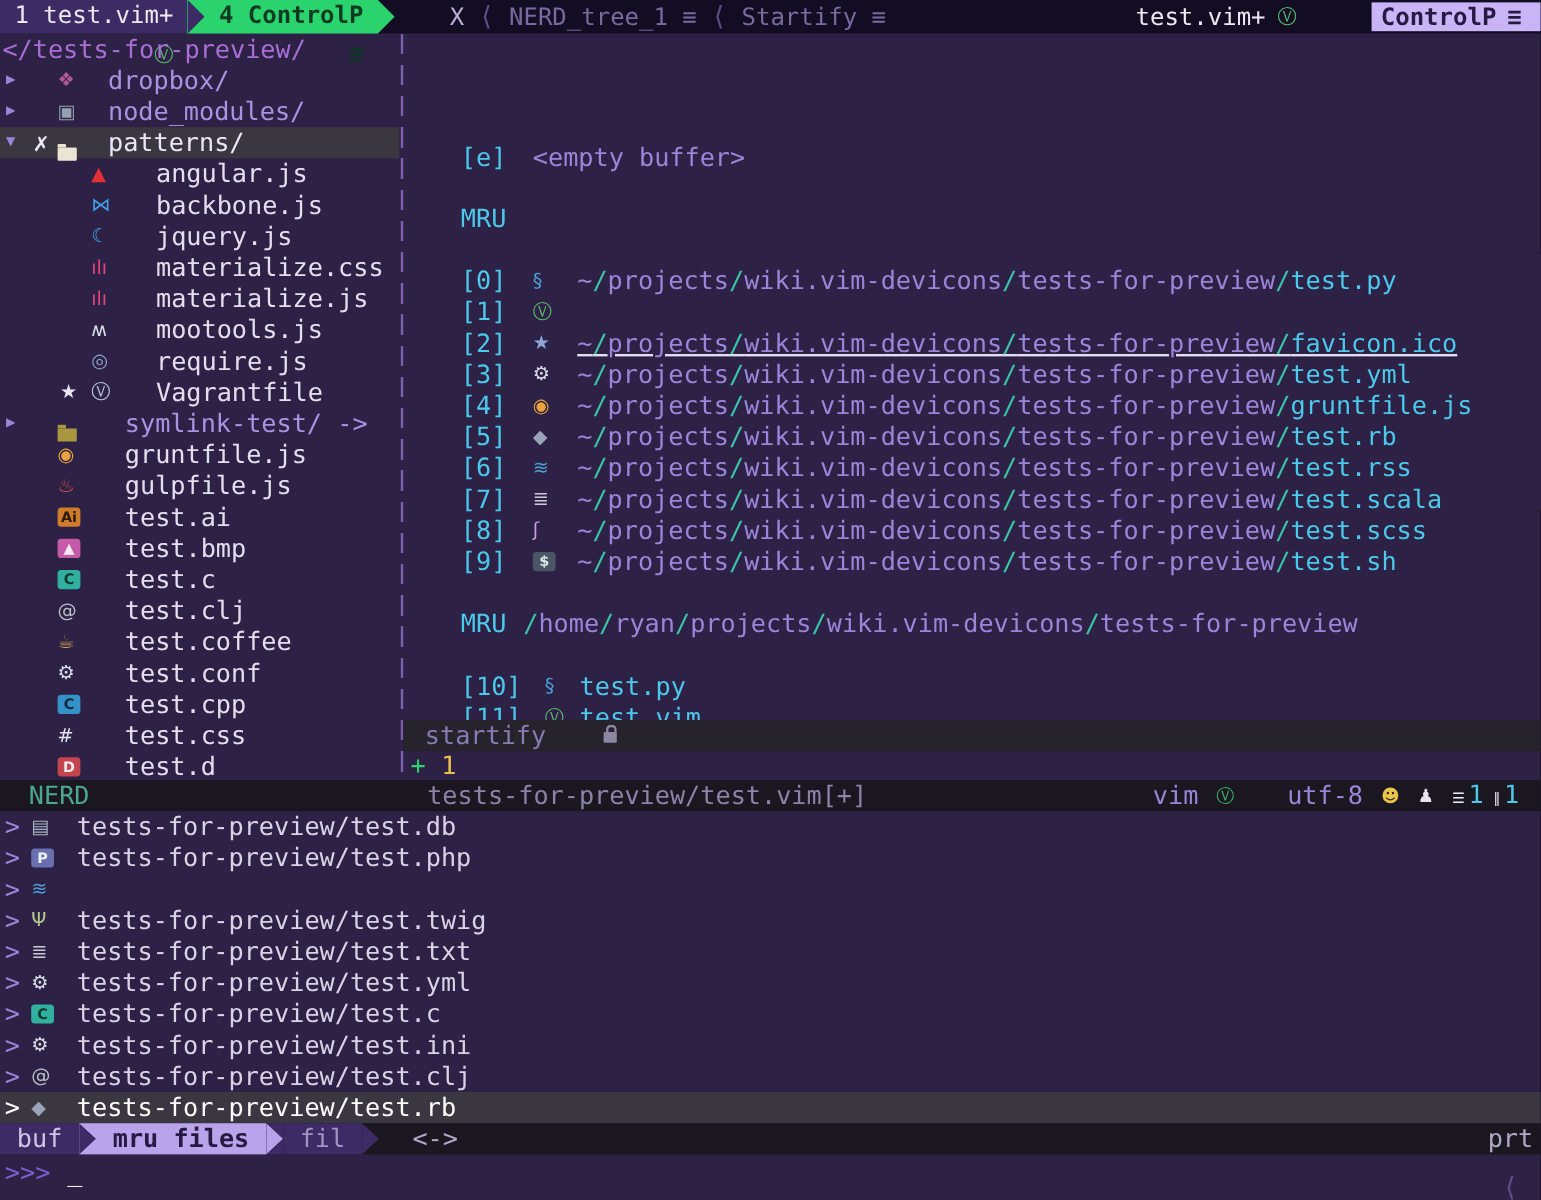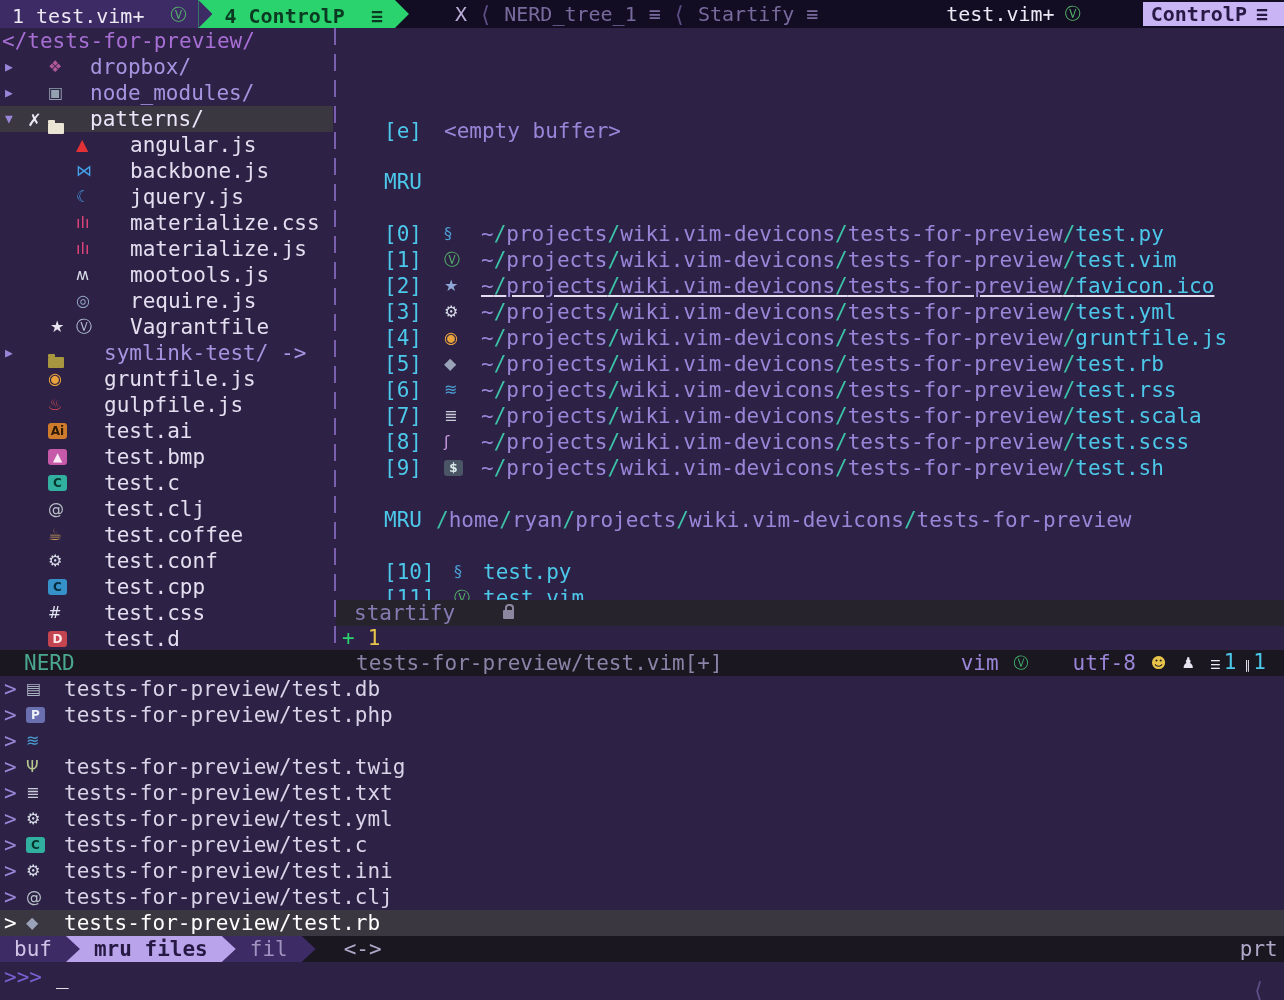--- a/index.html
+++ b/index.html
@@ -2,21 +2,21 @@
 <html style="--bg: #2d2145; --bg-dark: #130d24; --bar: #1a1720; --winbar: #26232c; --sel: #3a3740; --purple: #9a86d8; --purple-bright: #a794e0; --header-purple: #a76fd4; --cyan: #4cc8ea; --teal: #3cc3a8; --green: #2bd36e; --green-text: #0a3a22; --yellow: #e8c44a; --white: #ece8f4; --muted: #776b9e; --tab-purple: #3d2b66; --lavender: #c9b4f6; --lav-text: #261a44; --seg-light: #b9a3ea; --seg-dark: #3d2b66; --path-seg: #7e62c8; --file-text: #e4dff0; --status-text: #8a84a8; --nerd: #4aa890;"><head>
 <meta charset="utf-8">
 <style>
   html,body{margin:0;padding:0;background:#000;}
   .screen{position:relative;width:1284px;height:1000px;overflow:hidden;
     background:var(--bg);font-family:"DejaVu Sans Mono","Liberation Mono",monospace;
     font-size:21px;color:var(--file-text);}
   
   .tabline{position:absolute;top:0;left:0;right:0;height:28px;background:var(--bg-dark);
     display:flex;align-items:stretch;font-size:20px;}
-  .tab{display:flex;align-items:flex-end;gap:26px;padding:0 12px;white-space:nowrap;}
+  .tab{display:flex;align-items:flex-end;gap:9px;padding:0 12px;white-space:nowrap;flex-direction:column;}
   .tab1{background:var(--tab-purple);color:var(--white);}
   .tab2{background:var(--green);color:var(--green-text);font-weight:bold;}
   .tabR{background:var(--lavender);color:var(--lav-text);display:flex;align-items:center;
     gap:9px;padding:0 16px 0 8px;font-weight:bold;}
   .pl{width:14px;position:relative;flex:0 0 14px;}
   .pl .tri{position:absolute;inset:0;}
   .tri-r{clip-path:polygon(0 0,100% 50%,0 100%);}
   .tri-l{clip-path:polygon(100% 0,0 50%,100% 100%);}
   .tl-mid{display:flex;align-items:center;gap:12px;margin-left:46px;color:var(--muted);white-space:nowrap;}
   .tl-close{color:#b9aed6;}
@@ -251,21 +251,20 @@
         <span class="st-title" style="left: 44px;">MRU</span>
       </div>
       <div class="st-line" style="top: 193px;">
         <span class="st-key" style="left: 44px;">[0]</span>
         <span class="icn" style="color: rgb(75, 159, 212); left: 104px;">§</span>
         <span class="st-path" style="left: 141px;"><span class="path-seg">~</span><span class="path-sep">/</span><span class="path-seg">projects</span><span class="path-sep">/</span><span class="path-seg">wiki.vim-devicons</span><span class="path-sep">/</span><span class="path-seg">tests-for-preview</span><span class="path-sep">/</span><span class="path-file">test.py</span></span>
       </div>
       <div class="st-line" style="top: 219px;">
         <span class="st-key" style="left: 44px;">[1]</span>
         <span class="icn" style="color: rgb(87, 184, 106); left: 104px;">Ⓥ</span>
-        <span class="st-path" style="left: 141px;"><span class="path-seg">~</span><span class="path-sep">/</span><span class="path-seg">projects</span><span class="path-sep">/</span><span class="path-seg">wiki.vim-devicons</span><span class="path-sep">/</span><span class="path-seg">tests-for-preview</span><span class="path-sep">/</span><span class="path-file">test.vim</span></span>
       </div>
       <div class="st-line" style="top: 245px;">
         <span class="st-key" style="left: 44px;">[2]</span>
         <span class="icn" style="color: rgb(143, 168, 216); left: 104px;">★</span>
         <span class="st-path" style="left: 141px; text-decoration: underline;"><span class="path-seg">~</span><span class="path-sep">/</span><span class="path-seg">projects</span><span class="path-sep">/</span><span class="path-seg">wiki.vim-devicons</span><span class="path-sep">/</span><span class="path-seg">tests-for-preview</span><span class="path-sep">/</span><span class="path-file">favicon.ico</span></span>
       </div>
       <div class="st-line" style="top: 271px;">
         <span class="st-key" style="left: 44px;">[3]</span>
         <span class="icn" style="color: rgb(216, 220, 232); left: 104px;">⚙</span>
         <span class="st-path" style="left: 141px;"><span class="path-seg">~</span><span class="path-sep">/</span><span class="path-seg">projects</span><span class="path-sep">/</span><span class="path-seg">wiki.vim-devicons</span><span class="path-sep">/</span><span class="path-seg">tests-for-preview</span><span class="path-sep">/</span><span class="path-file">test.yml</span></span>

